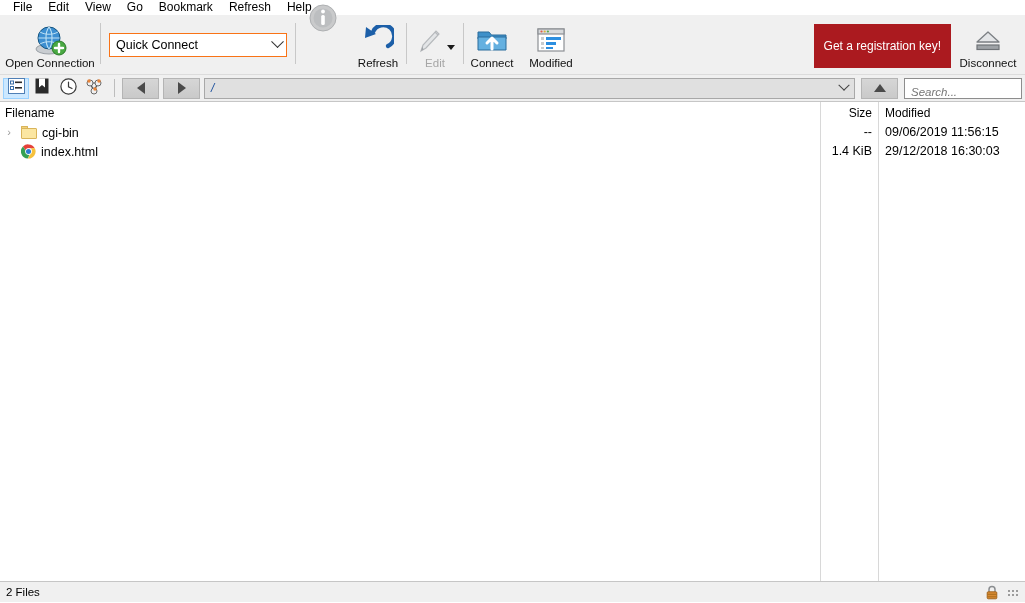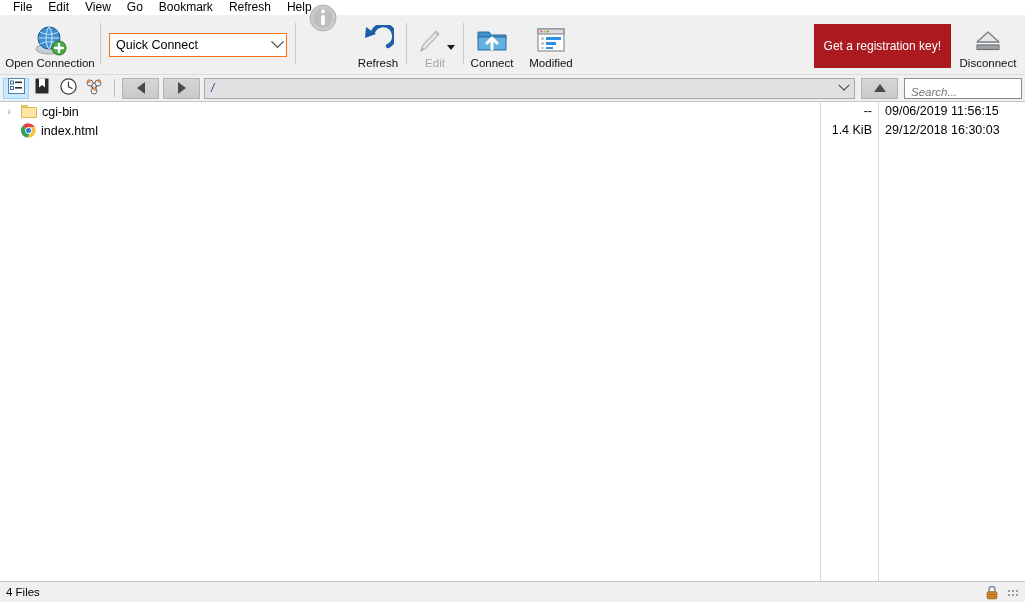--- a/index.html
+++ b/index.html
@@ -455,20 +455,25 @@
   <div class="search-box">
     <input type="text" placeholder="Search..." style="">
 
   </div>
 </div>
 
 <div class="listwrap">
   <div class="col-line c1"></div>
   <div class="col-line c2"></div>
 
+  <div class="hdr">
+    <div class="h-name">Filename</div>
+    <div class="h-size">Size</div>
+    <div class="h-mod">Modified</div>
+  </div>
 
   <div class="row">
     <div class="r-name">
       <span class="expander">›</span>
       <span class="ic-folder">
         <span class="tab"></span>
           <span class="body"></span>
       </span>
       <span>cgi-bin</span>
     </div>
@@ -490,21 +495,21 @@
         </svg>
       </span>
       <span>index.html</span>
     </div>
     <div class="r-size">1.4 KiB</div>
     <div class="r-mod">29/12/2018 16:30:03</div>
   </div>
 </div>
 
 <div class="statusbar">
-  <span>4 Files</span>
+  <span>2 Files</span>
   <span class="grow"></span>
   <span style="display:flex;align-items:center;">
     <svg width="14" height="15" viewBox="0 0 14 15">
       <path d="M4 7 V4.6 A3 3 0 0 1 10 4.6 V7" fill="none" stroke="#8a8d90" stroke-width="1.5"></path>
       <rect x="2.2" y="6.8" width="9.6" height="7" rx="1" fill="#d88a33" stroke="#9c5d17" stroke-width="0.9"></rect>
       <rect x="2.2" y="8.8" width="9.6" height="1.1" fill="#b0701f"></rect>
       <rect x="2.2" y="11.2" width="9.6" height="1.1" fill="#b0701f"></rect>
     </svg>
   </span>
   <span class="grip">

